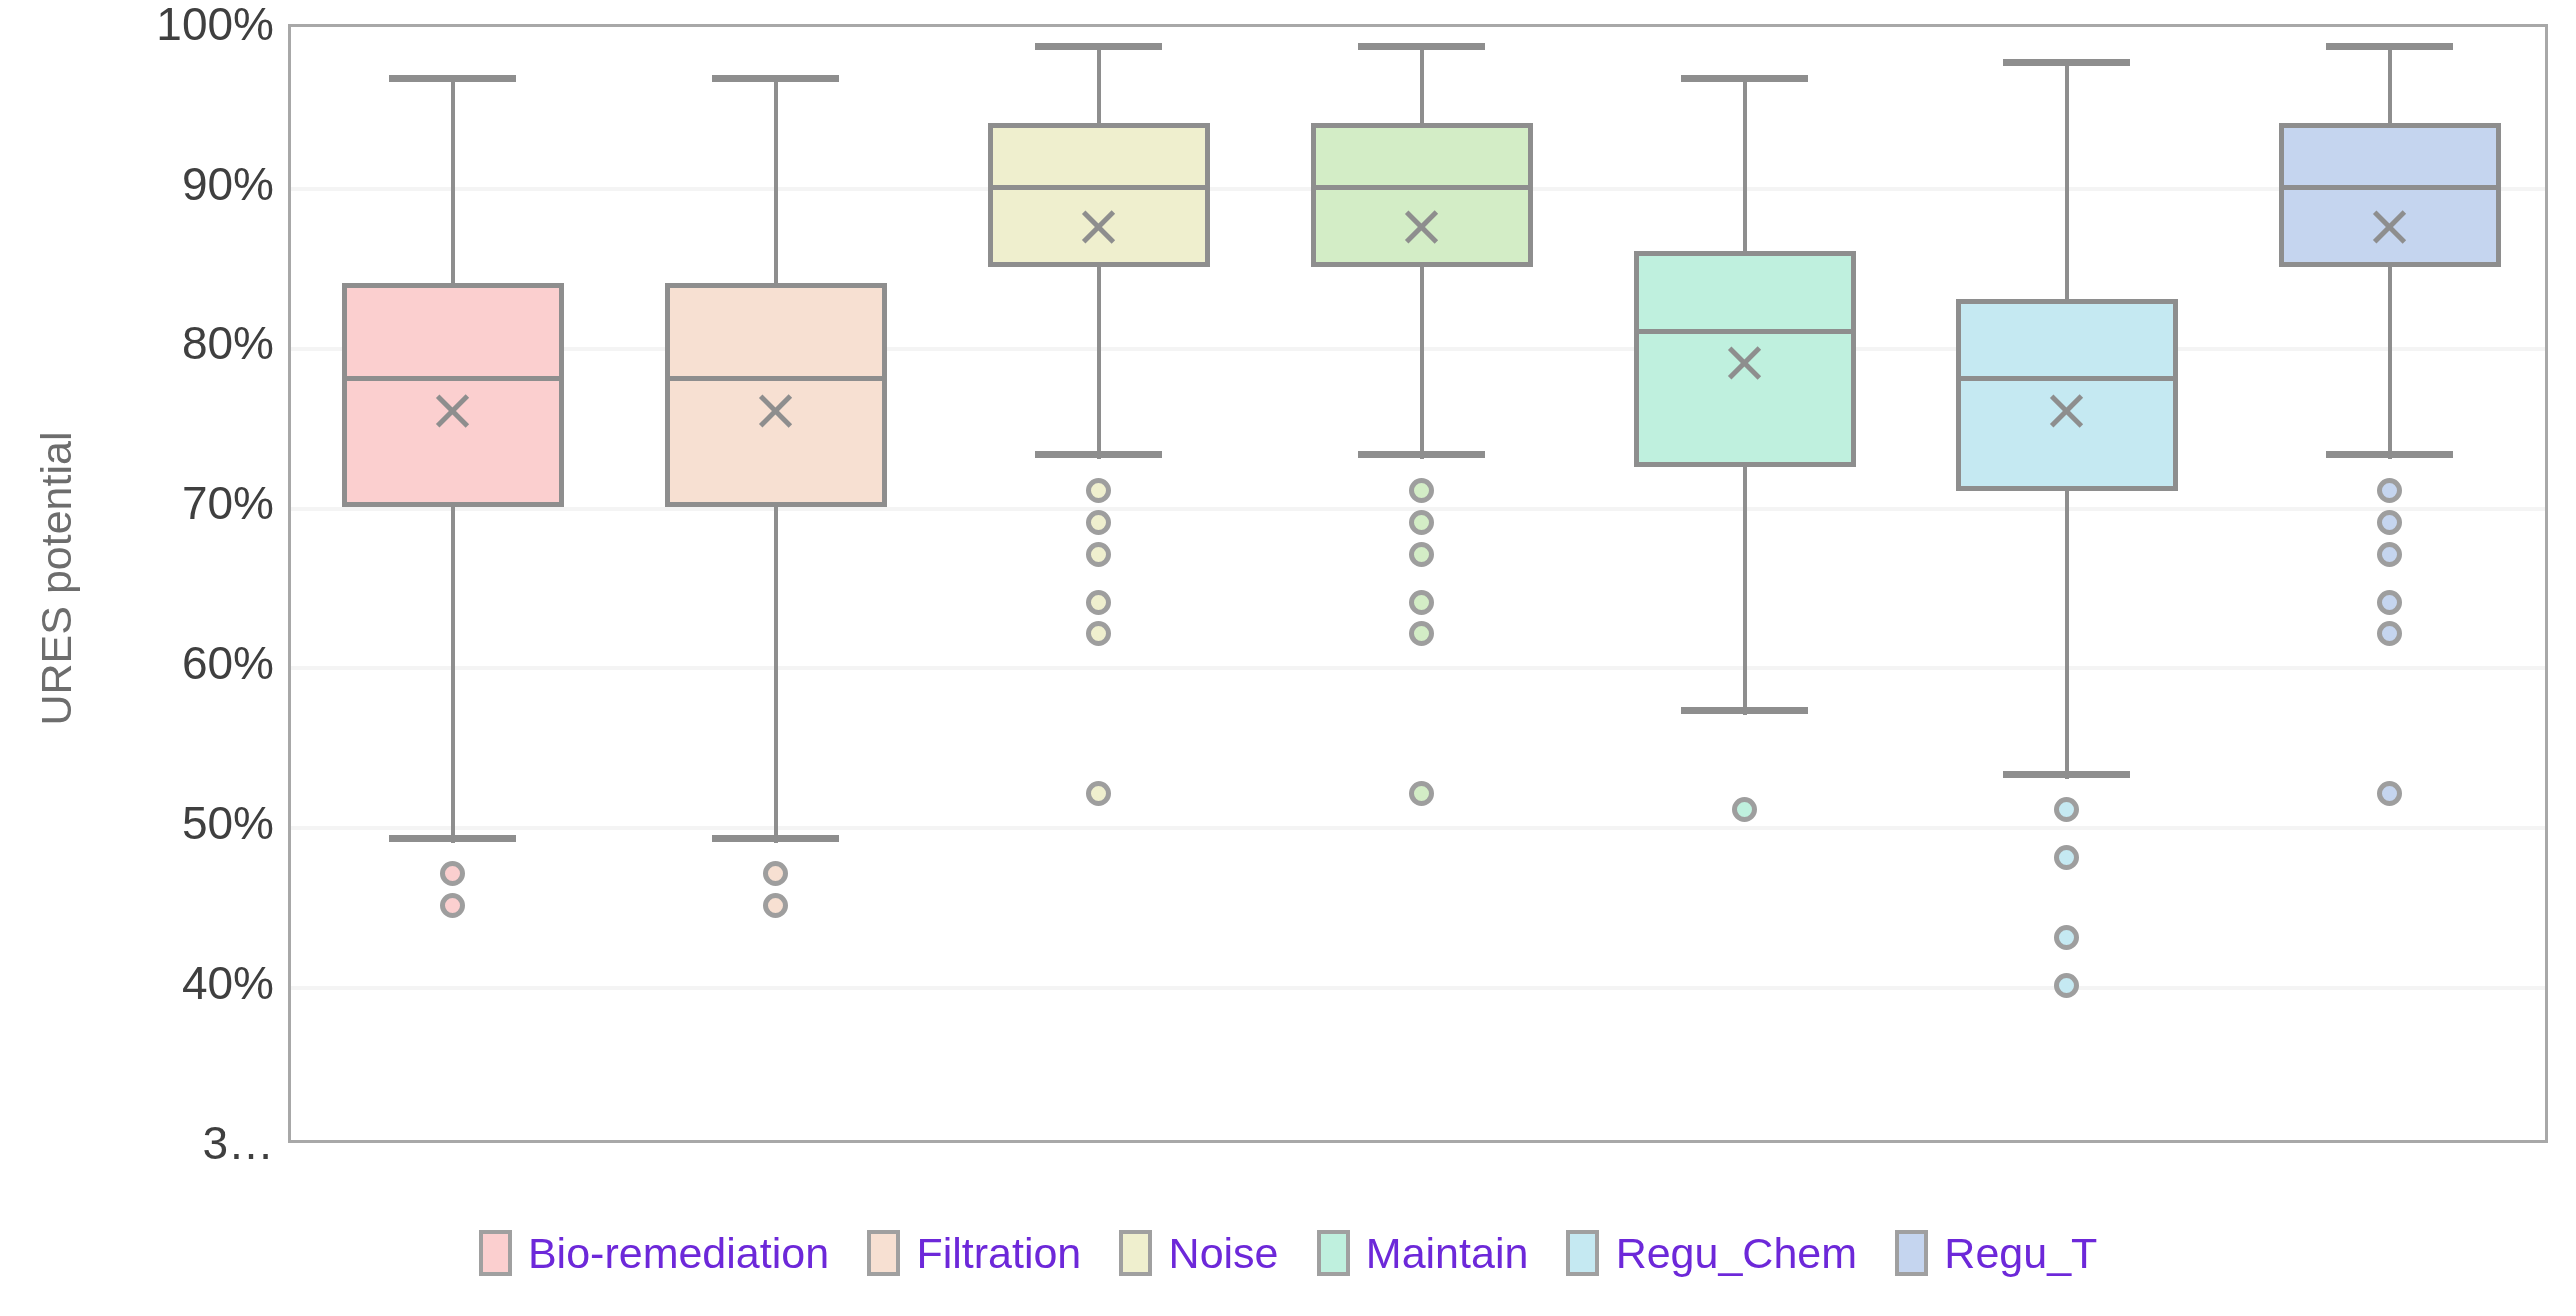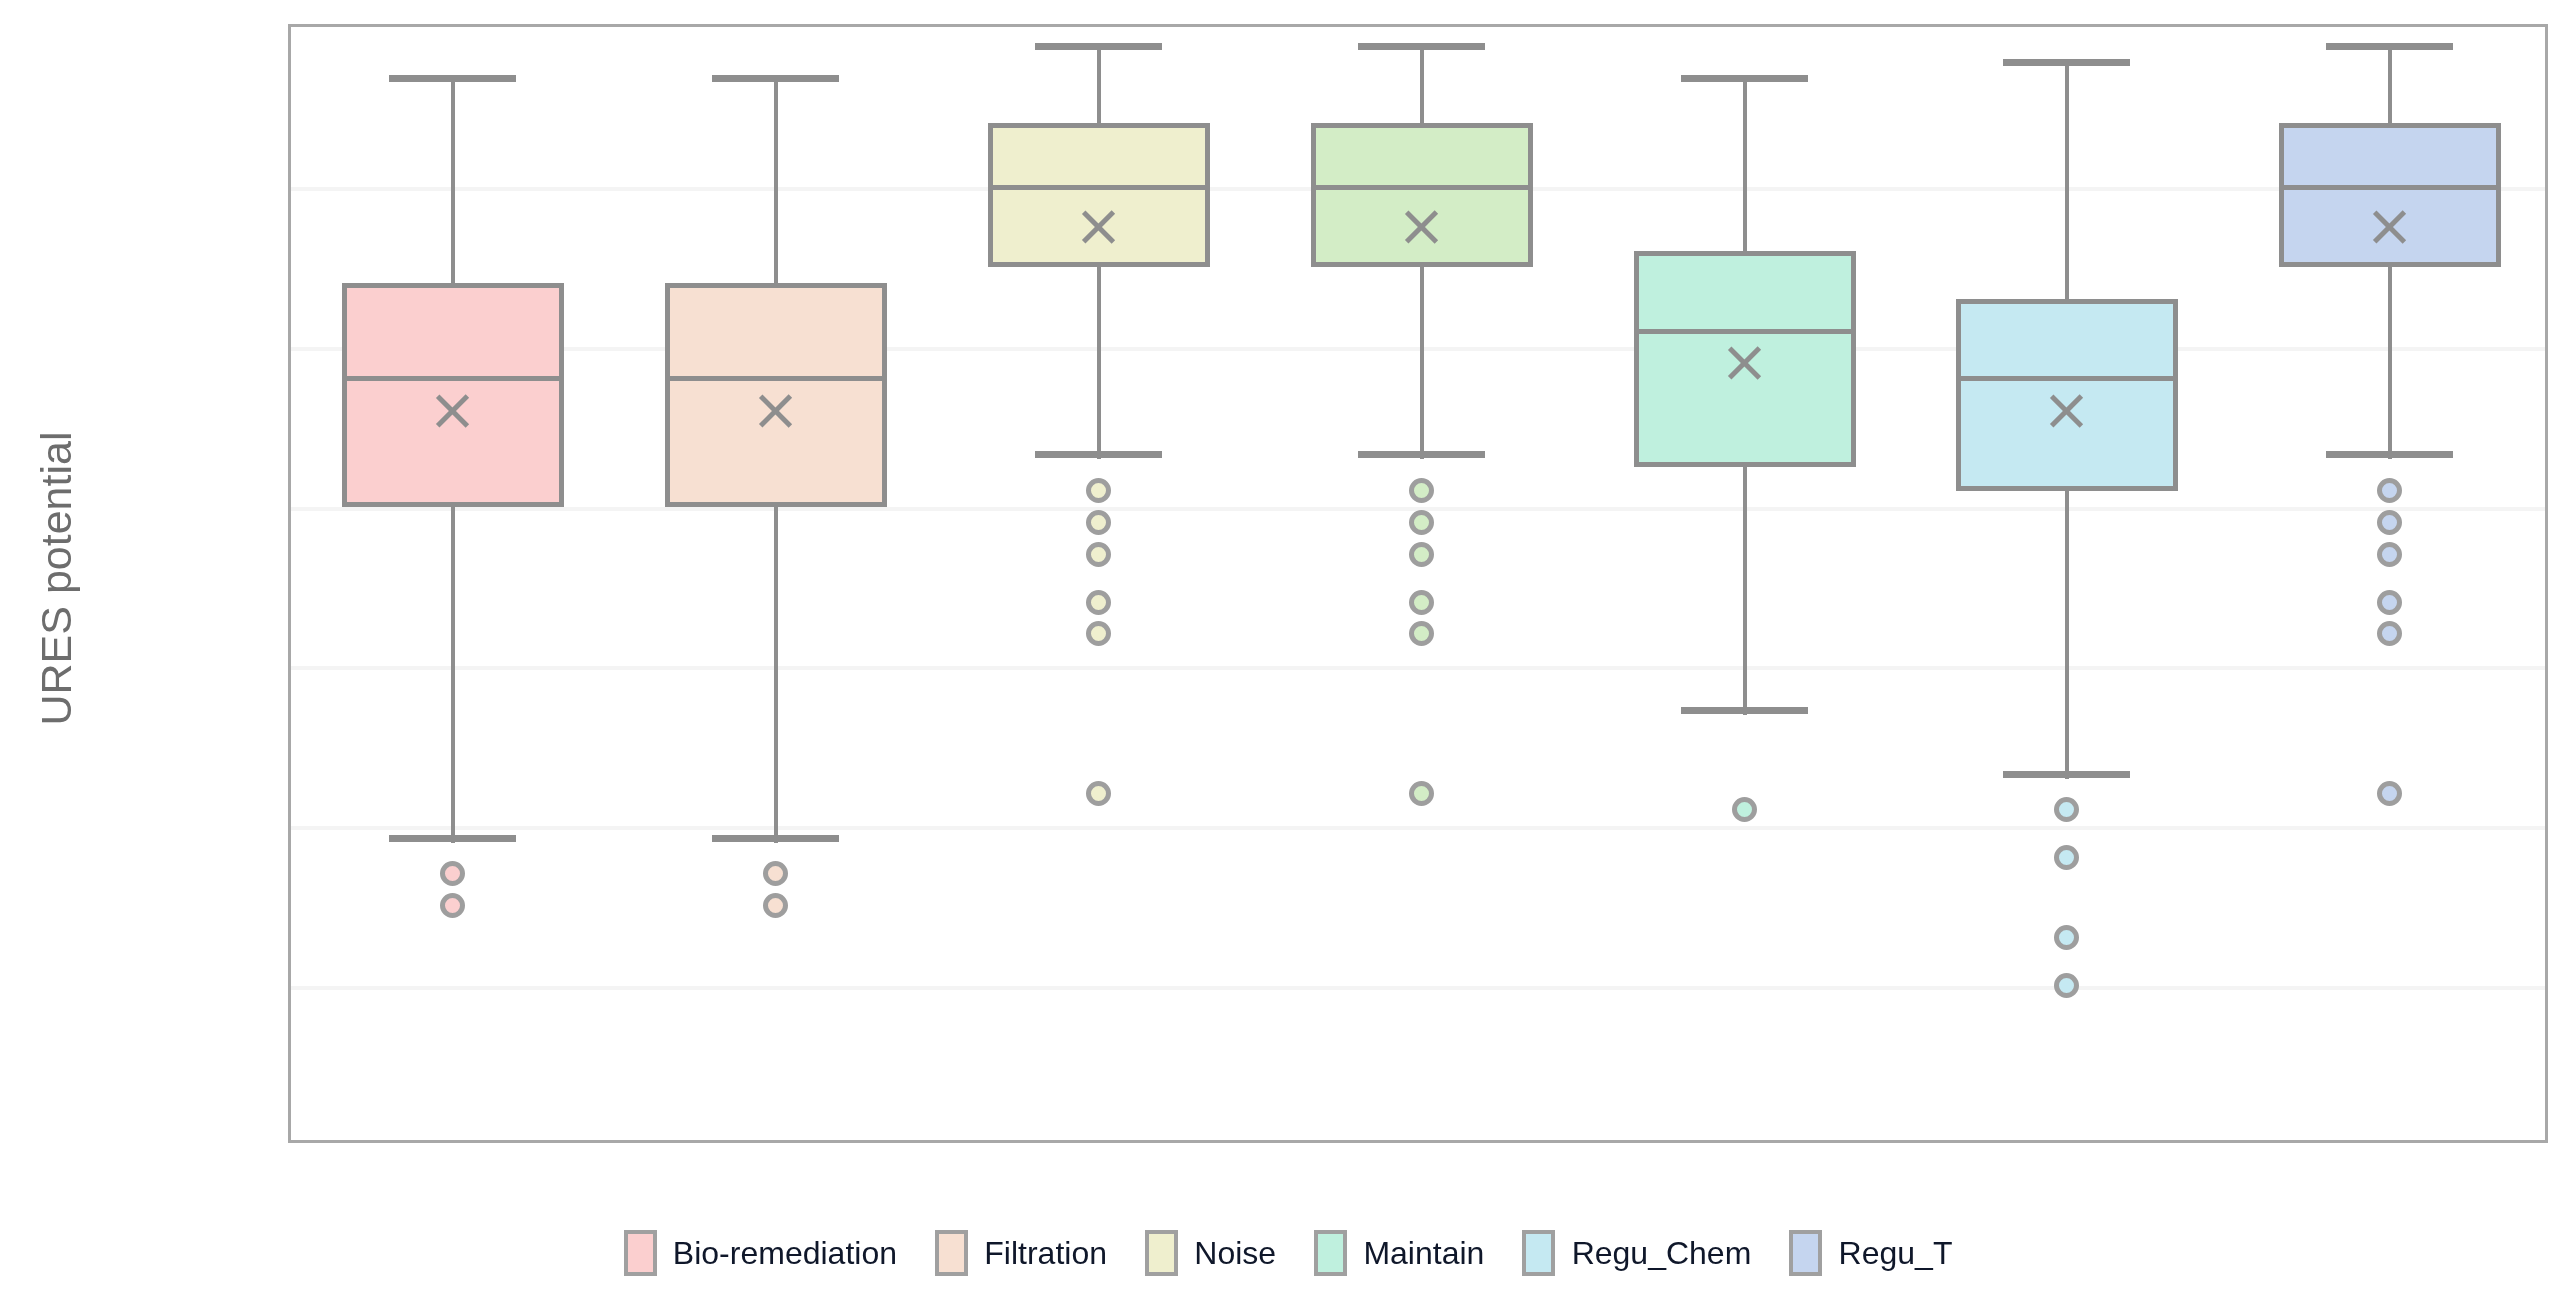--- a/index.html
+++ b/index.html
@@ -52,31 +52,41 @@
 
   
   #legend{
     position:absolute;left:0;top:1212px;width:2576px;height:82px;
     display:flex;align-items:center;justify-content:center;gap:0px;
   }
   .legend-item{display:flex;align-items:center;margin:0 19px;}
   .legend-swatch{
     width:33px;height:46px;border:4.4px solid #a0a0a0;box-sizing:border-box;margin-right:16.3px;
   }
-  .legend-label{font-size:32px;color:#0f172a;white-space:nowrap;}
+  .legend-label{font-size:43px;color:#6d28d9;white-space:nowrap;}
 </style>
 </head>
 <body>
 
 <div id="root">
 
   <div id="ytitle">
     <span>URES potential</span>
   </div>
 
+  <div id="yticks">
+      <div class="ytick" style="top: 24px;">100%</div>
+      <div class="ytick" style="top: 184px;">90%</div>
+      <div class="ytick" style="top: 343px;">80%</div>
+      <div class="ytick" style="top: 503px;">70%</div>
+      <div class="ytick" style="top: 663px;">60%</div>
+      <div class="ytick" style="top: 823px;">50%</div>
+      <div class="ytick" style="top: 983px;">40%</div>
+      <div class="ytick" style="top: 1143px;">3…</div>
+    </div>
 
   <div id="plot">
     <div id="inner">
         <div class="grid" style="top: 160px;"></div>
         <div class="grid" style="top: 320px;"></div>
         <div class="grid" style="top: 480px;"></div>
         <div class="grid" style="top: 639px;"></div>
         <div class="grid" style="top: 799px;"></div>
         <div class="grid" style="top: 959px;"></div>
         <div class="box-group" style="left: 0px; width: 323px;">

